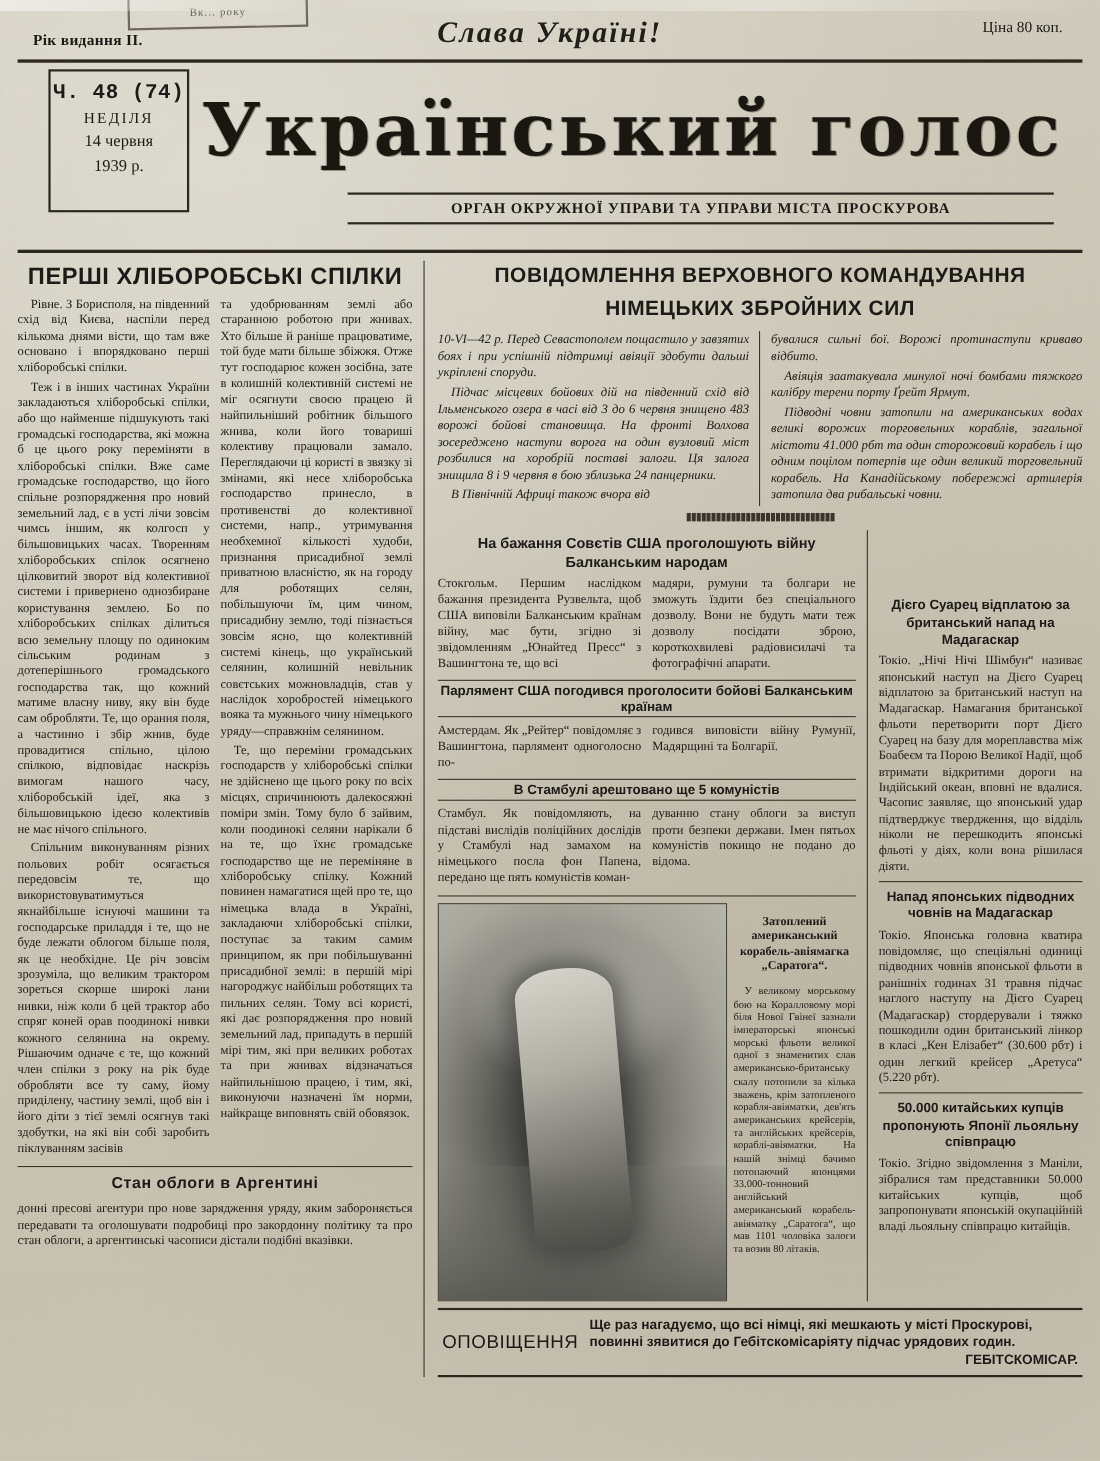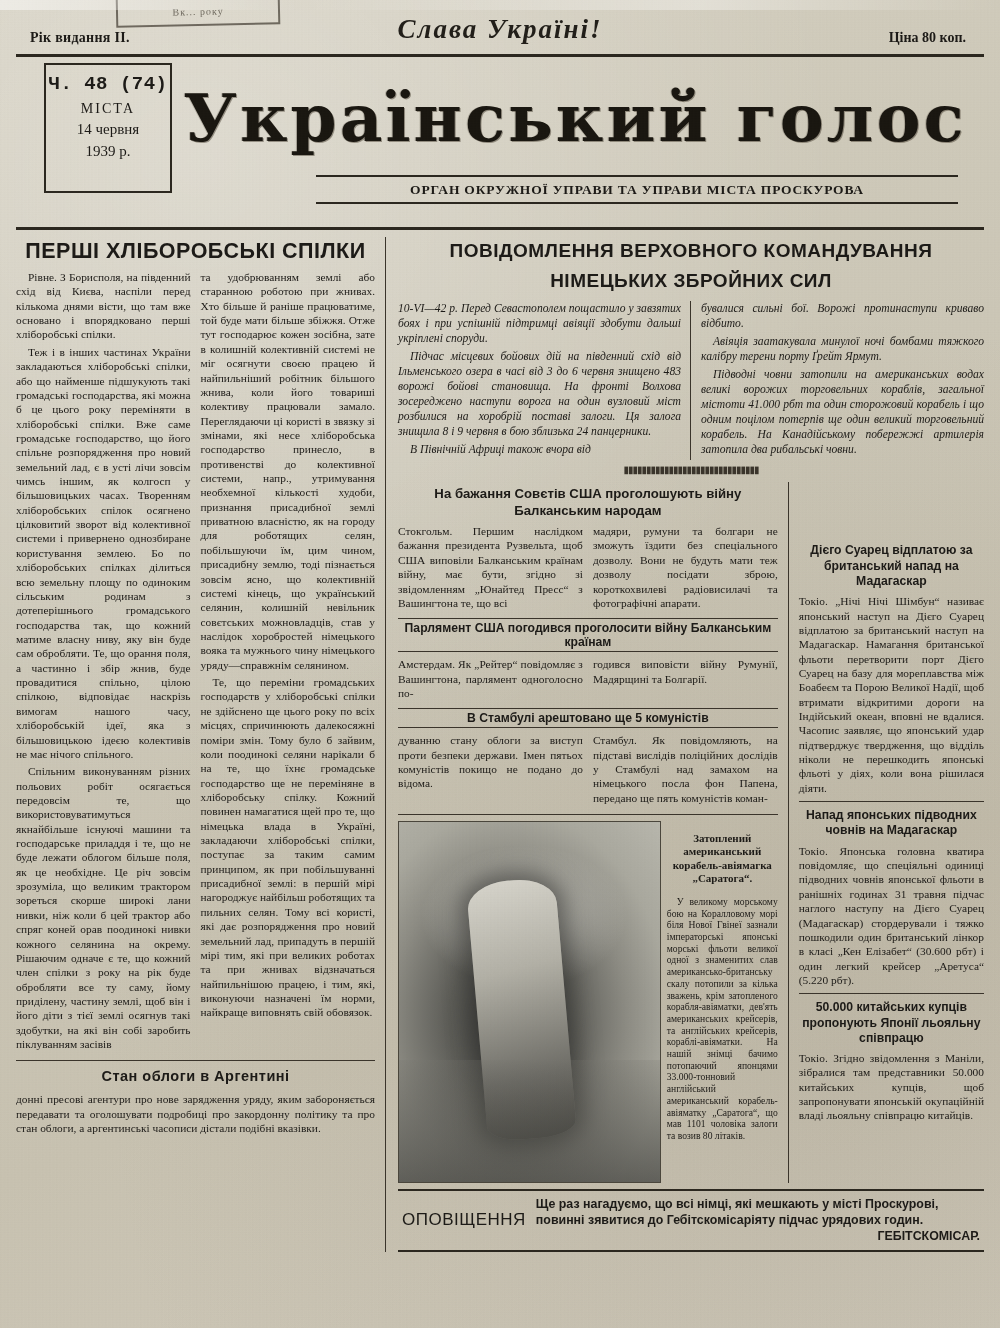--- a/index.html
+++ b/index.html
@@ -41,21 +41,21 @@
   .slogan{
     position:absolute;left:0;right:0;top:14px;text-align:center;
     font-family:"Liberation Serif", serif;
     font-style:italic;font-weight:bold;font-size:27px;letter-spacing:2px;
     color:#211e19;
   }
   .edition{
     position:absolute;left:14px;top:30px;font-weight:bold;font-size:14px;letter-spacing:.3px;
   }
   .price{
-    position:absolute;right:18px;top:30px;font-weight:bold;font-size:14px;
+    position:absolute;right:18px;top:18px;font-weight:normal;font-size:14px;
   }
   .rule-thick{height:3px;background:#2b271f;margin:2px 0 0 0;}
 
   
   .masthead{position:relative;height:168px;}
   .issuebox{
     position:absolute;left:28px;top:6px;width:128px;height:130px;
     border:2px solid #2b271f;text-align:center;padding-top:6px;box-sizing:border-box;
     line-height:1.45;
   }
@@ -175,21 +175,21 @@
       </div>
       <div class="slogan">Слава Україні!</div>
       <div class="edition">Рік видання II.</div>
       <div class="price">Ціна 80 коп.</div>
     </div>
     <div class="rule-thick"></div>
 
     <div class="masthead">
       <div class="issuebox">
         <div class="ln1">Ч. 48 (74)</div>
-        <div class="ln2">МІСТА</div>
+        <div class="ln2">НЕДІЛЯ</div>
         <div class="ln3">14 червня</div>
         <div class="ln4">1939 р.</div>
       </div>
       <div class="title">Український голос</div>
       <div class="organ">ОРГАН ОКРУЖНОЇ УПРАВИ ТА УПРАВИ МІСТА ПРОСКУРОВА</div>
     </div>
     <div class="rule-thick"></div>
 
     <div class="body">
 
@@ -242,37 +242,37 @@
             <h3 class="smallhead">На бажання Совєтів США проголошують війну Балканським народам</h3>
             <div class="two">
               <div>
                 <p class="par">Стокгольм. Першим наслідком бажання президента Рузвельта, щоб США виповіли Балканським країнам війну, має бути, згідно зі звідомленням „Юнайтед Пресс“ з Вашингтона те, що всі</p>
               </div>
               <div>
                 <p class="par">мадяри, румуни та болгари не зможуть їздити без спеціального дозволу. Вони не будуть мати теж дозволу посідати зброю, короткохвилеві радіовисилачі та фотографічні апарати.</p>
               </div>
             </div>
 
-            <h3 class="framehead">Парлямент США погодився проголосити війну Балканським країнам</h3>
+            <h3 class="framehead">Парлямент США погодився проголосити бойові Балканським країнам</h3>
             <div class="two">
               <div>
                 <p class="par">Амстердам. Як „Рейтер“ повідомляє з Вашингтона, парлямент одноголосно по-</p>
               </div>
               <div>
                 <p class="par">годився виповісти війну Румунії, Мадярщині та Болгарії.</p>
               </div>
             </div>
 
             <h3 class="framehead">В Стамбулі арештовано ще 5 комуністів</h3>
             <div class="two">
               <div>
+                <p class="par">Стамбул. Як повідомляють, на підставі вислідів поліційних дослідів у Стамбулі над замахом на німецького посла фон Папена, передано ще пять комуністів коман-</p>
+              </div>
+              <div>
                 <p class="par">дуванню стану облоги за виступ проти безпеки держави. Імен пятьох комуністів покищо не подано до відома.</p>
-              </div>
-              <div>
-                <p class="par">Стамбул. Як повідомляють, на підставі вислідів поліційних дослідів у Стамбулі над замахом на німецького посла фон Папена, передано ще пять комуністів коман-</p>
               </div>
             </div>
 
             <div class="hr-one"></div>
 
             <div style="display:flex;gap:8px;">
               <div style="flex:2.35;">
                 <div class="photo">
                   <div class="smoke"></div>
                   <div class="ship"></div>

